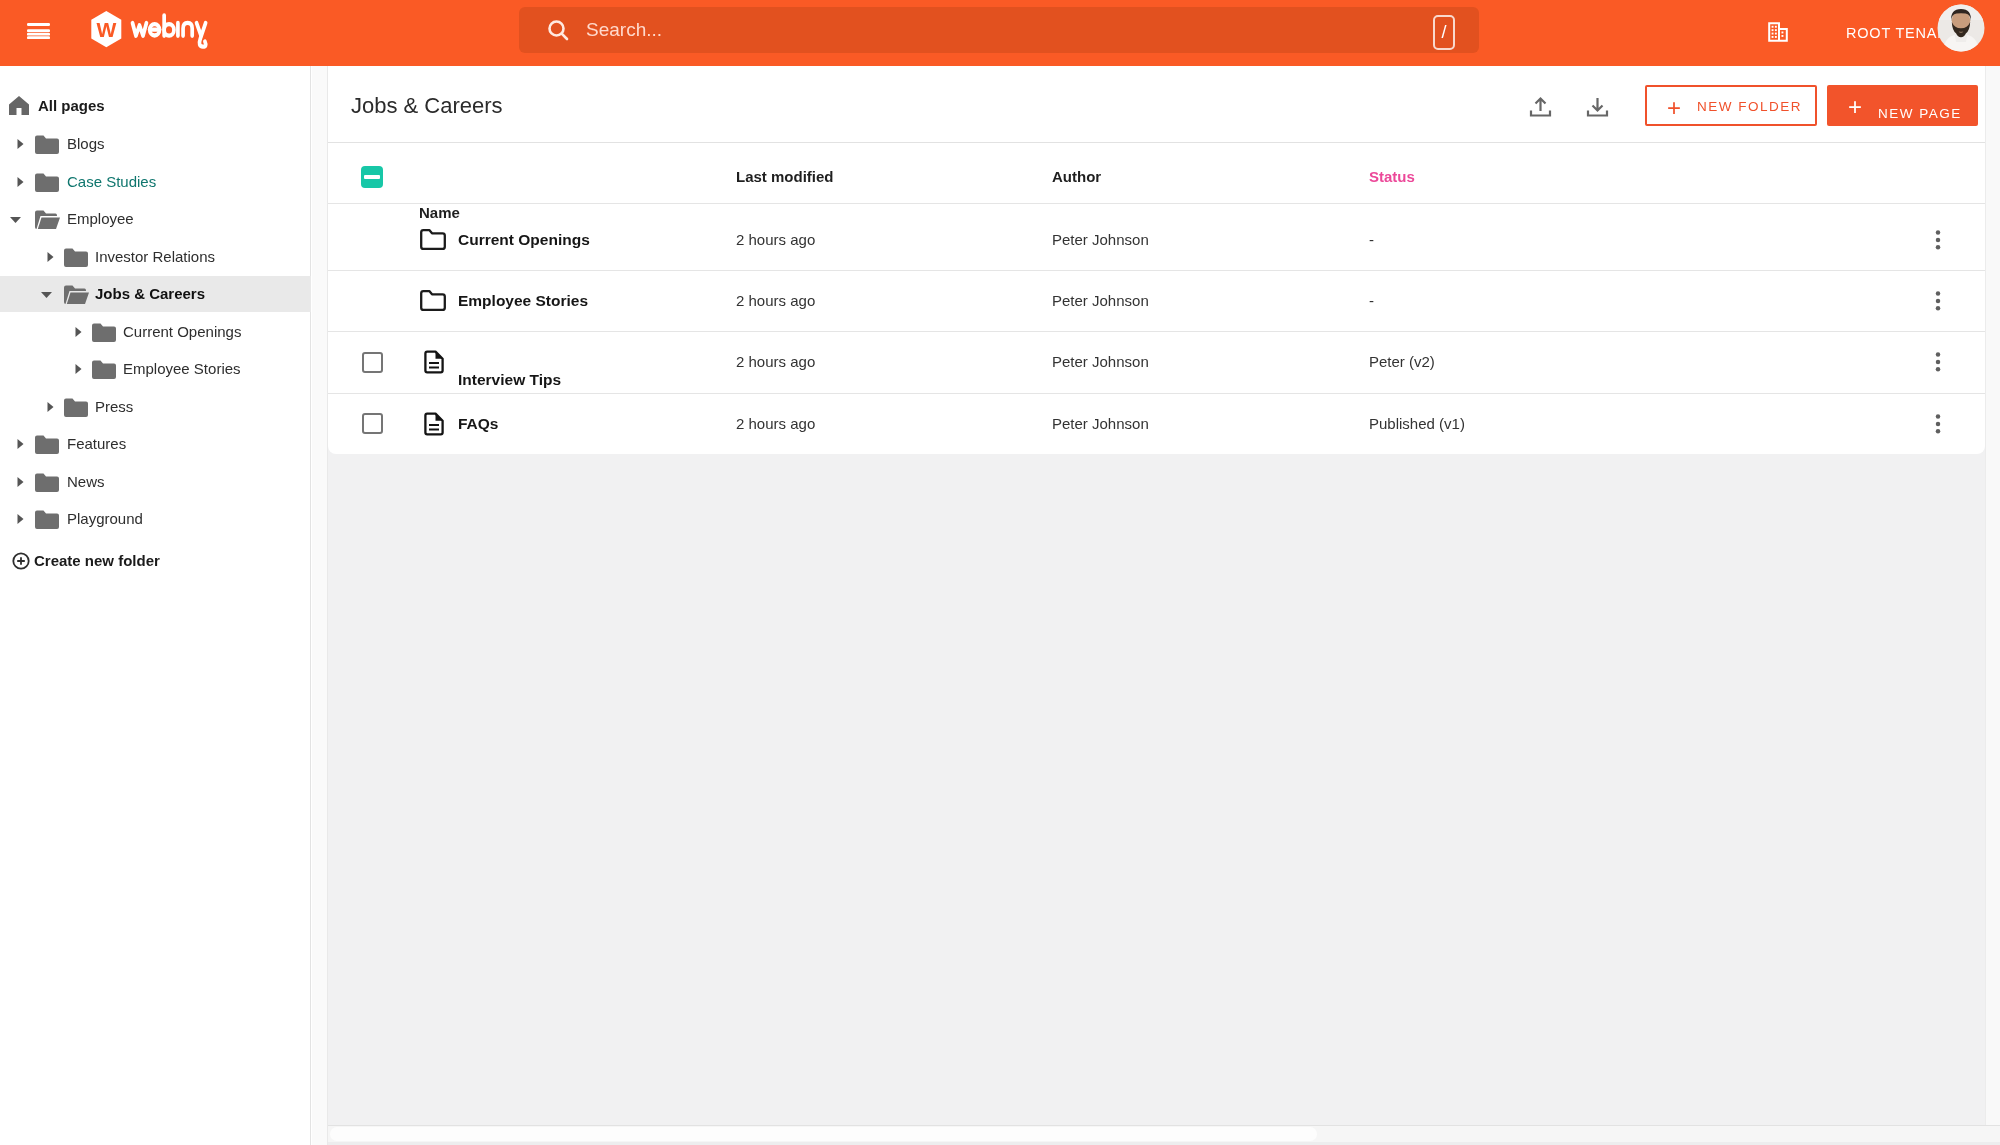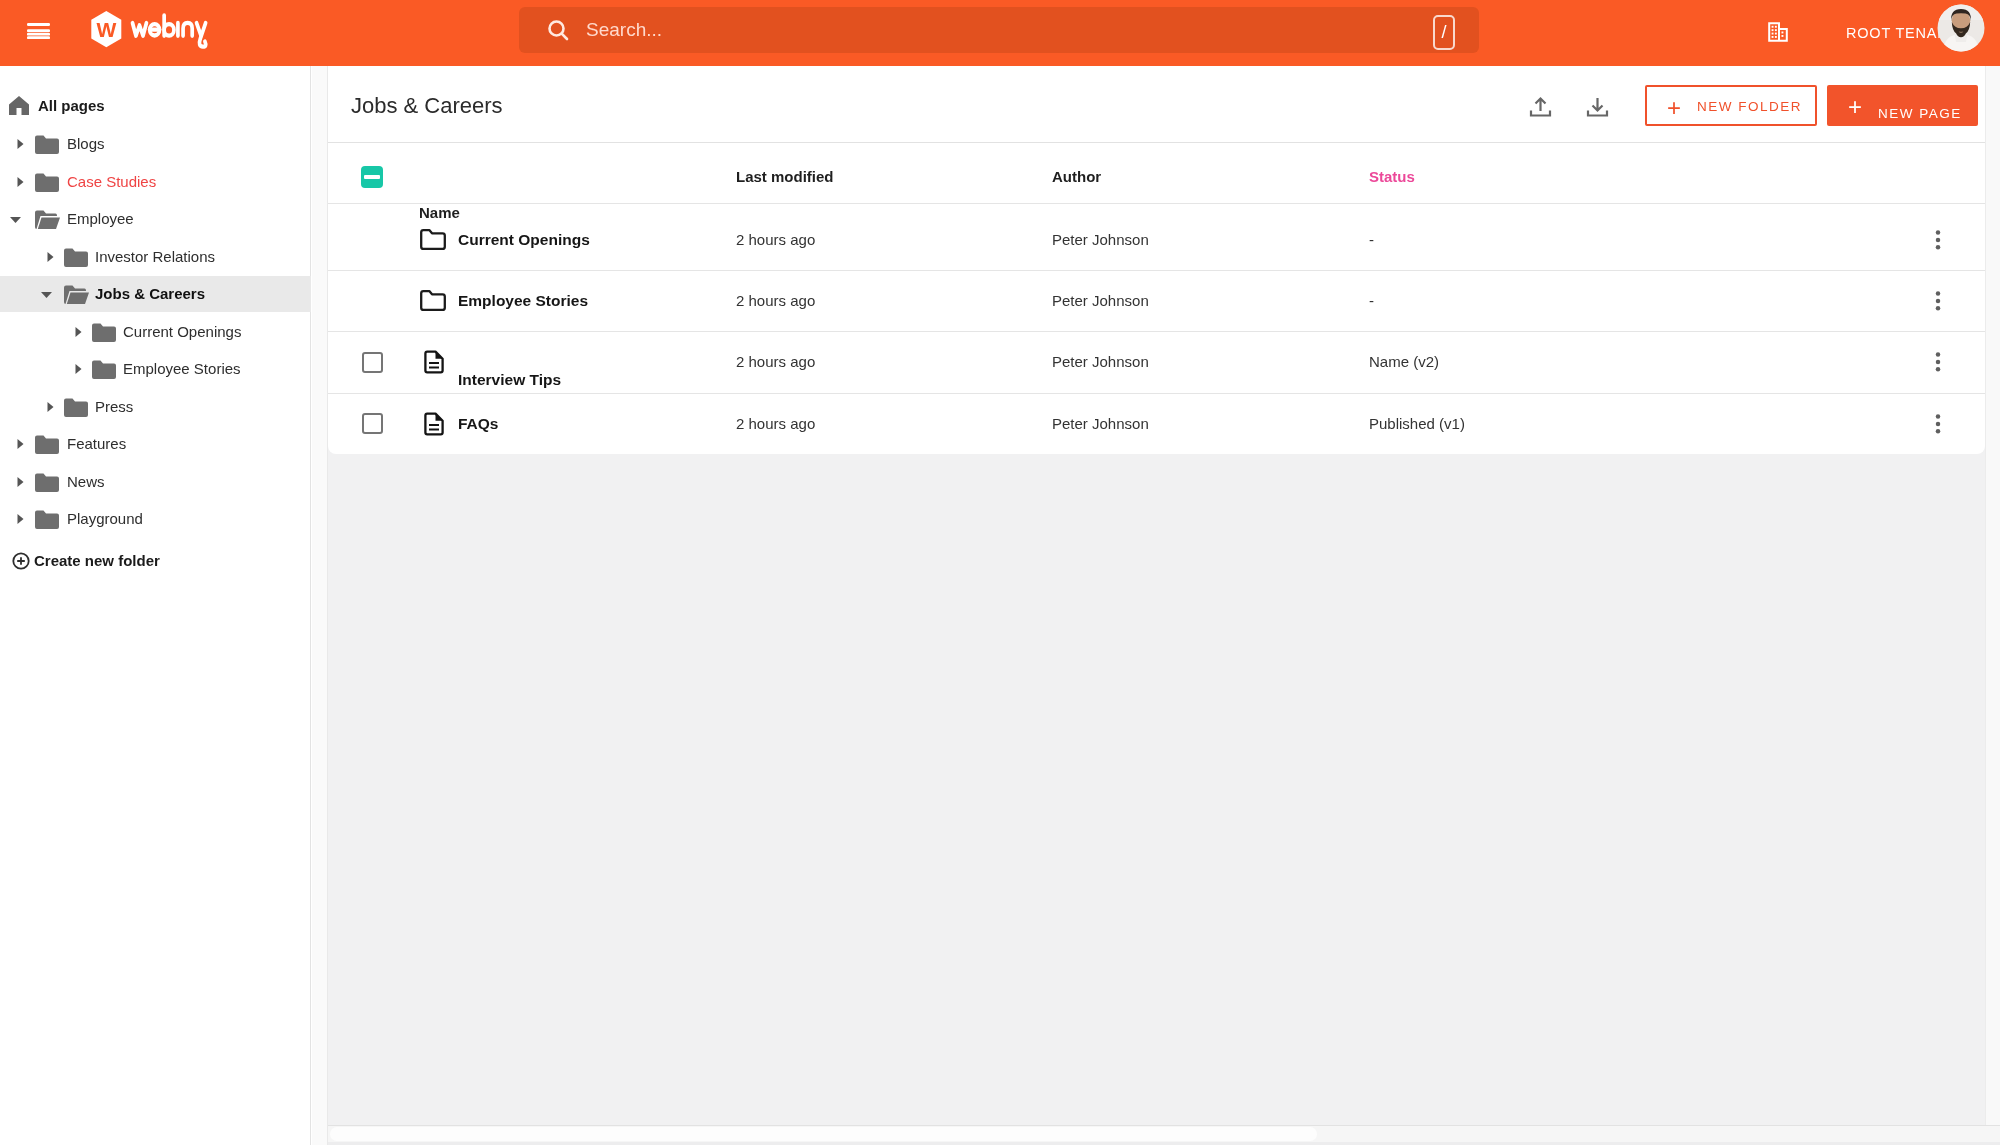--- a/index.html
+++ b/index.html
@@ -40,21 +40,21 @@
     <path d="M1 4.5 Q1 2.5 3 2.5 H9.5 L12 5.5 H23 Q25 5.5 25 7.5 V19 Q25 21 23 21 H3 Q1 21 1 19 Z" fill="#6e6e6e"></path>
   </svg>
 <div class="txt" style="left:67px; top:132px; font-size:15px; color:#2e2e2e;">Blogs</div>
 
 <svg class="abs" style="left:14px; top:175.5px;" width="12" height="12" viewBox="0 0 12 12">
     <path d="M3.5 1 L9.5 6 L3.5 11 Z" fill="#555"></path>
   </svg>
 <svg class="abs" style="left:34px; top:170.5px;" width="26" height="22" viewBox="0 0 26 22">
     <path d="M1 4.5 Q1 2.5 3 2.5 H9.5 L12 5.5 H23 Q25 5.5 25 7.5 V19 Q25 21 23 21 H3 Q1 21 1 19 Z" fill="#6e6e6e"></path>
   </svg>
-<div class="txt" style="left:67px; top:169.5px; font-size:15px; color:#ef4444;text-align:center;">Case Studies</div>
+<div class="txt" style="left:67px; top:169.5px; font-size:15px; color:#0f766e;text-align:center;">Case Studies</div>
 
 <svg class="abs" style="left:9px; top:216px;" width="13" height="8" viewBox="0 0 13 8">
     <path d="M1 1 L6.5 7 L12 1 Z" fill="#555"></path>
   </svg>
 <svg class="abs" style="left:34px; top:208px;" width="27" height="22" viewBox="0 0 27 22">
     <path d="M1 4.5 Q1 2.5 3 2.5 H9.5 L12 5.5 H21.5 Q23 5.5 23 7.5 V8 H6.5 L2.5 21 Q1 21 1 19 Z" fill="#6e6e6e"></path>
     <path d="M7.5 9.5 H26 L22 21 H3.8 Z" fill="#6e6e6e"></path>
   </svg>
 <div class="txt" style="left:67px; top:207px; font-size:15px; color:#2e2e2e;">Employee</div>
 
@@ -259,21 +259,21 @@
 
 <div class="abs" style="left:361.5px; top:351.5px; width:21px; height:21px; border:2.5px solid #757575; border-radius:3px; background:#fff;"></div>
 <svg class="abs" style="left:424px; top:350px;" width="20" height="24" viewBox="0 0 20 24">
   <path d="M3.2 22.4 Q1.4 22.4 1.4 20.6 V3.4 Q1.4 1.6 3.2 1.6 H11.5 L18.6 8.7 V20.6 Q18.6 22.4 16.8 22.4 Z" fill="none" stroke="#141414" stroke-width="2.3" stroke-linejoin="round"></path>
   <path d="M11.5 1.6 V8.7 H18.6 Z" fill="#141414"></path>
   <path d="M5 13 H15 M5 17.5 H15" stroke="#141414" stroke-width="2.2"></path>
 </svg>
 <div class="txt" style="left:458px; top:368px; font-size:15.5px; font-weight:700; color:#161616;">Interview Tips</div>
 <div class="txt" style="left:736px; top:350px; font-size:15px; color:#333;">2 hours ago</div>
 <div class="txt" style="left:1052px; top:350px; font-size:15px; color:#333;">Peter Johnson</div>
-<div class="txt" style="left:1369px; top:350px; font-size:15px; color:#333;">Name (v2)</div>
+<div class="txt" style="left:1369px; top:350px; font-size:15px; color:#333;">Peter (v2)</div>
 <svg class="abs" style="left:1933px; top:352px;" width="10" height="20" viewBox="0 0 10 20">
   <circle cx="5" cy="2.6" r="2.25" fill="#5f5f5f"></circle>
     <circle cx="5" cy="9.9" r="2.25" fill="#5f5f5f"></circle>
     <circle cx="5" cy="17.2" r="2.25" fill="#5f5f5f"></circle>
 </svg>
 
 <div class="abs" style="left:361.5px; top:413px; width:21px; height:21px; border:2.5px solid #757575; border-radius:3px; background:#fff;"></div>
 <svg class="abs" style="left:424px; top:411.5px;" width="20" height="24" viewBox="0 0 20 24">
   <path d="M3.2 22.4 Q1.4 22.4 1.4 20.6 V3.4 Q1.4 1.6 3.2 1.6 H11.5 L18.6 8.7 V20.6 Q18.6 22.4 16.8 22.4 Z" fill="none" stroke="#141414" stroke-width="2.3" stroke-linejoin="round"></path>
   <path d="M11.5 1.6 V8.7 H18.6 Z" fill="#141414"></path>

